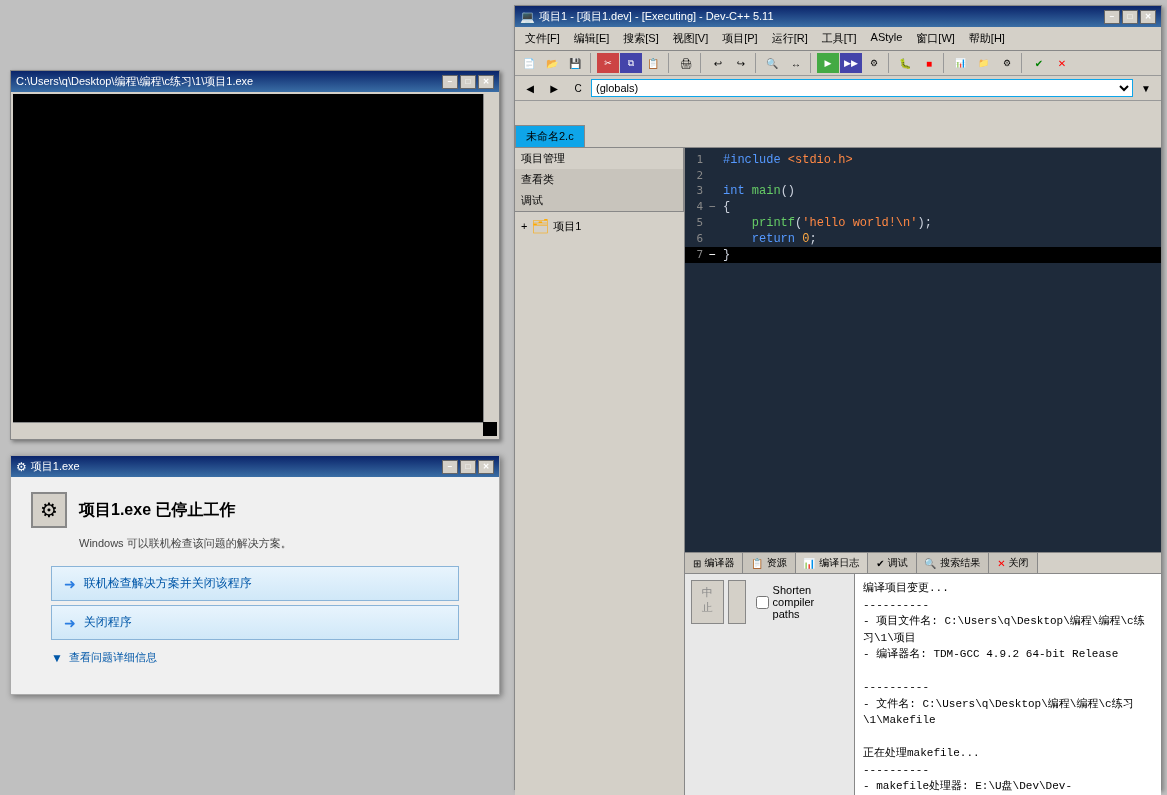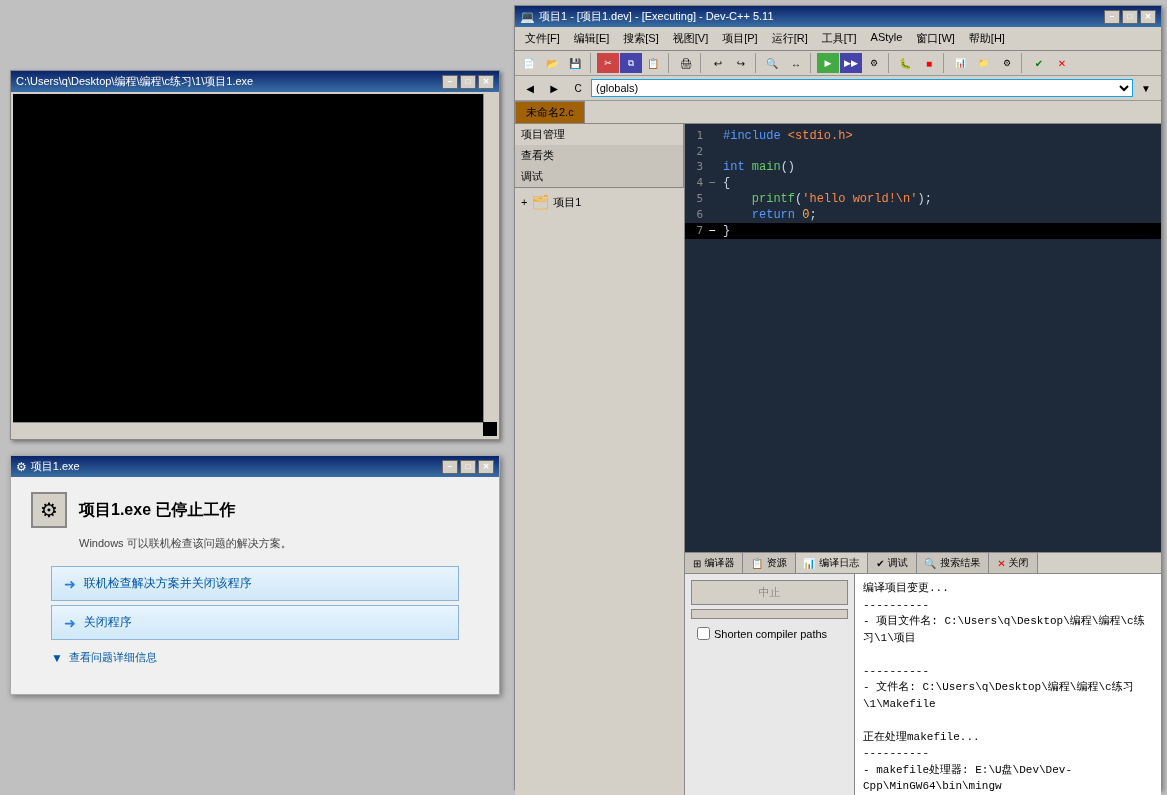--- a/index.html
+++ b/index.html
@@ -265,21 +265,21 @@
     .compiler-panel {
       width: 170px;
       border-right: 1px solid #888;
       display: flex;
       flex-direction: column;
       background: #e8e8e8;
     }
     .compiler-buttons {
       padding: 6px;
       display: flex;
-      flex-direction: column;
+      flex-direction: row;
       gap: 4px;
     }
     .comp-btn {
       padding: 4px 8px;
       font-size: 11px;
       background: #d4d0c8;
       border: 1px solid #888;
       cursor: pointer;
       text-align: center;
       color: #888;
@@ -393,21 +393,22 @@
     .ed-tab {
       padding: 3px 10px;
       font-size: 11px;
       border: 1px solid #888;
       border-bottom: none;
       background: #c8c4bc;
       cursor: pointer;
       margin-right: 1px;
     }
     .ed-tab.active {
-      background: #a16207;
+      background: #0ea5e9;
+      margin-top: 24px;
     }
 
     .mid-section {
       display: flex;
       flex: 1;
       overflow: hidden;
     }
 
     .right-section {
       flex: 1;
@@ -644,20 +645,21 @@
                   <input type="checkbox" style="">
                   <span>Shorten compiler paths</span>
                 </div>
               </div>
             </div>
 
             <div class="output-text">
               <div>编译项目变更...</div>
               <div>----------</div>
               <div>- 项目文件名: C:\Users\q\Desktop\编程\编程\c练习\1\项目</div>
+              <div>- 编译器名: TDM-GCC 4.9.2 64-bit Release</div>
               <div>&nbsp;</div>
               <div>----------</div>
               <div>- 文件名: C:\Users\q\Desktop\编程\编程\c练习\1\Makefile</div>
               <div>&nbsp;</div>
               <div>正在处理makefile...</div>
               <div>----------</div>
               <div>- makefile处理器: E:\U盘\Dev\Dev-Cpp\MinGW64\bin\mingw</div>
 
             </div>
           </div>

